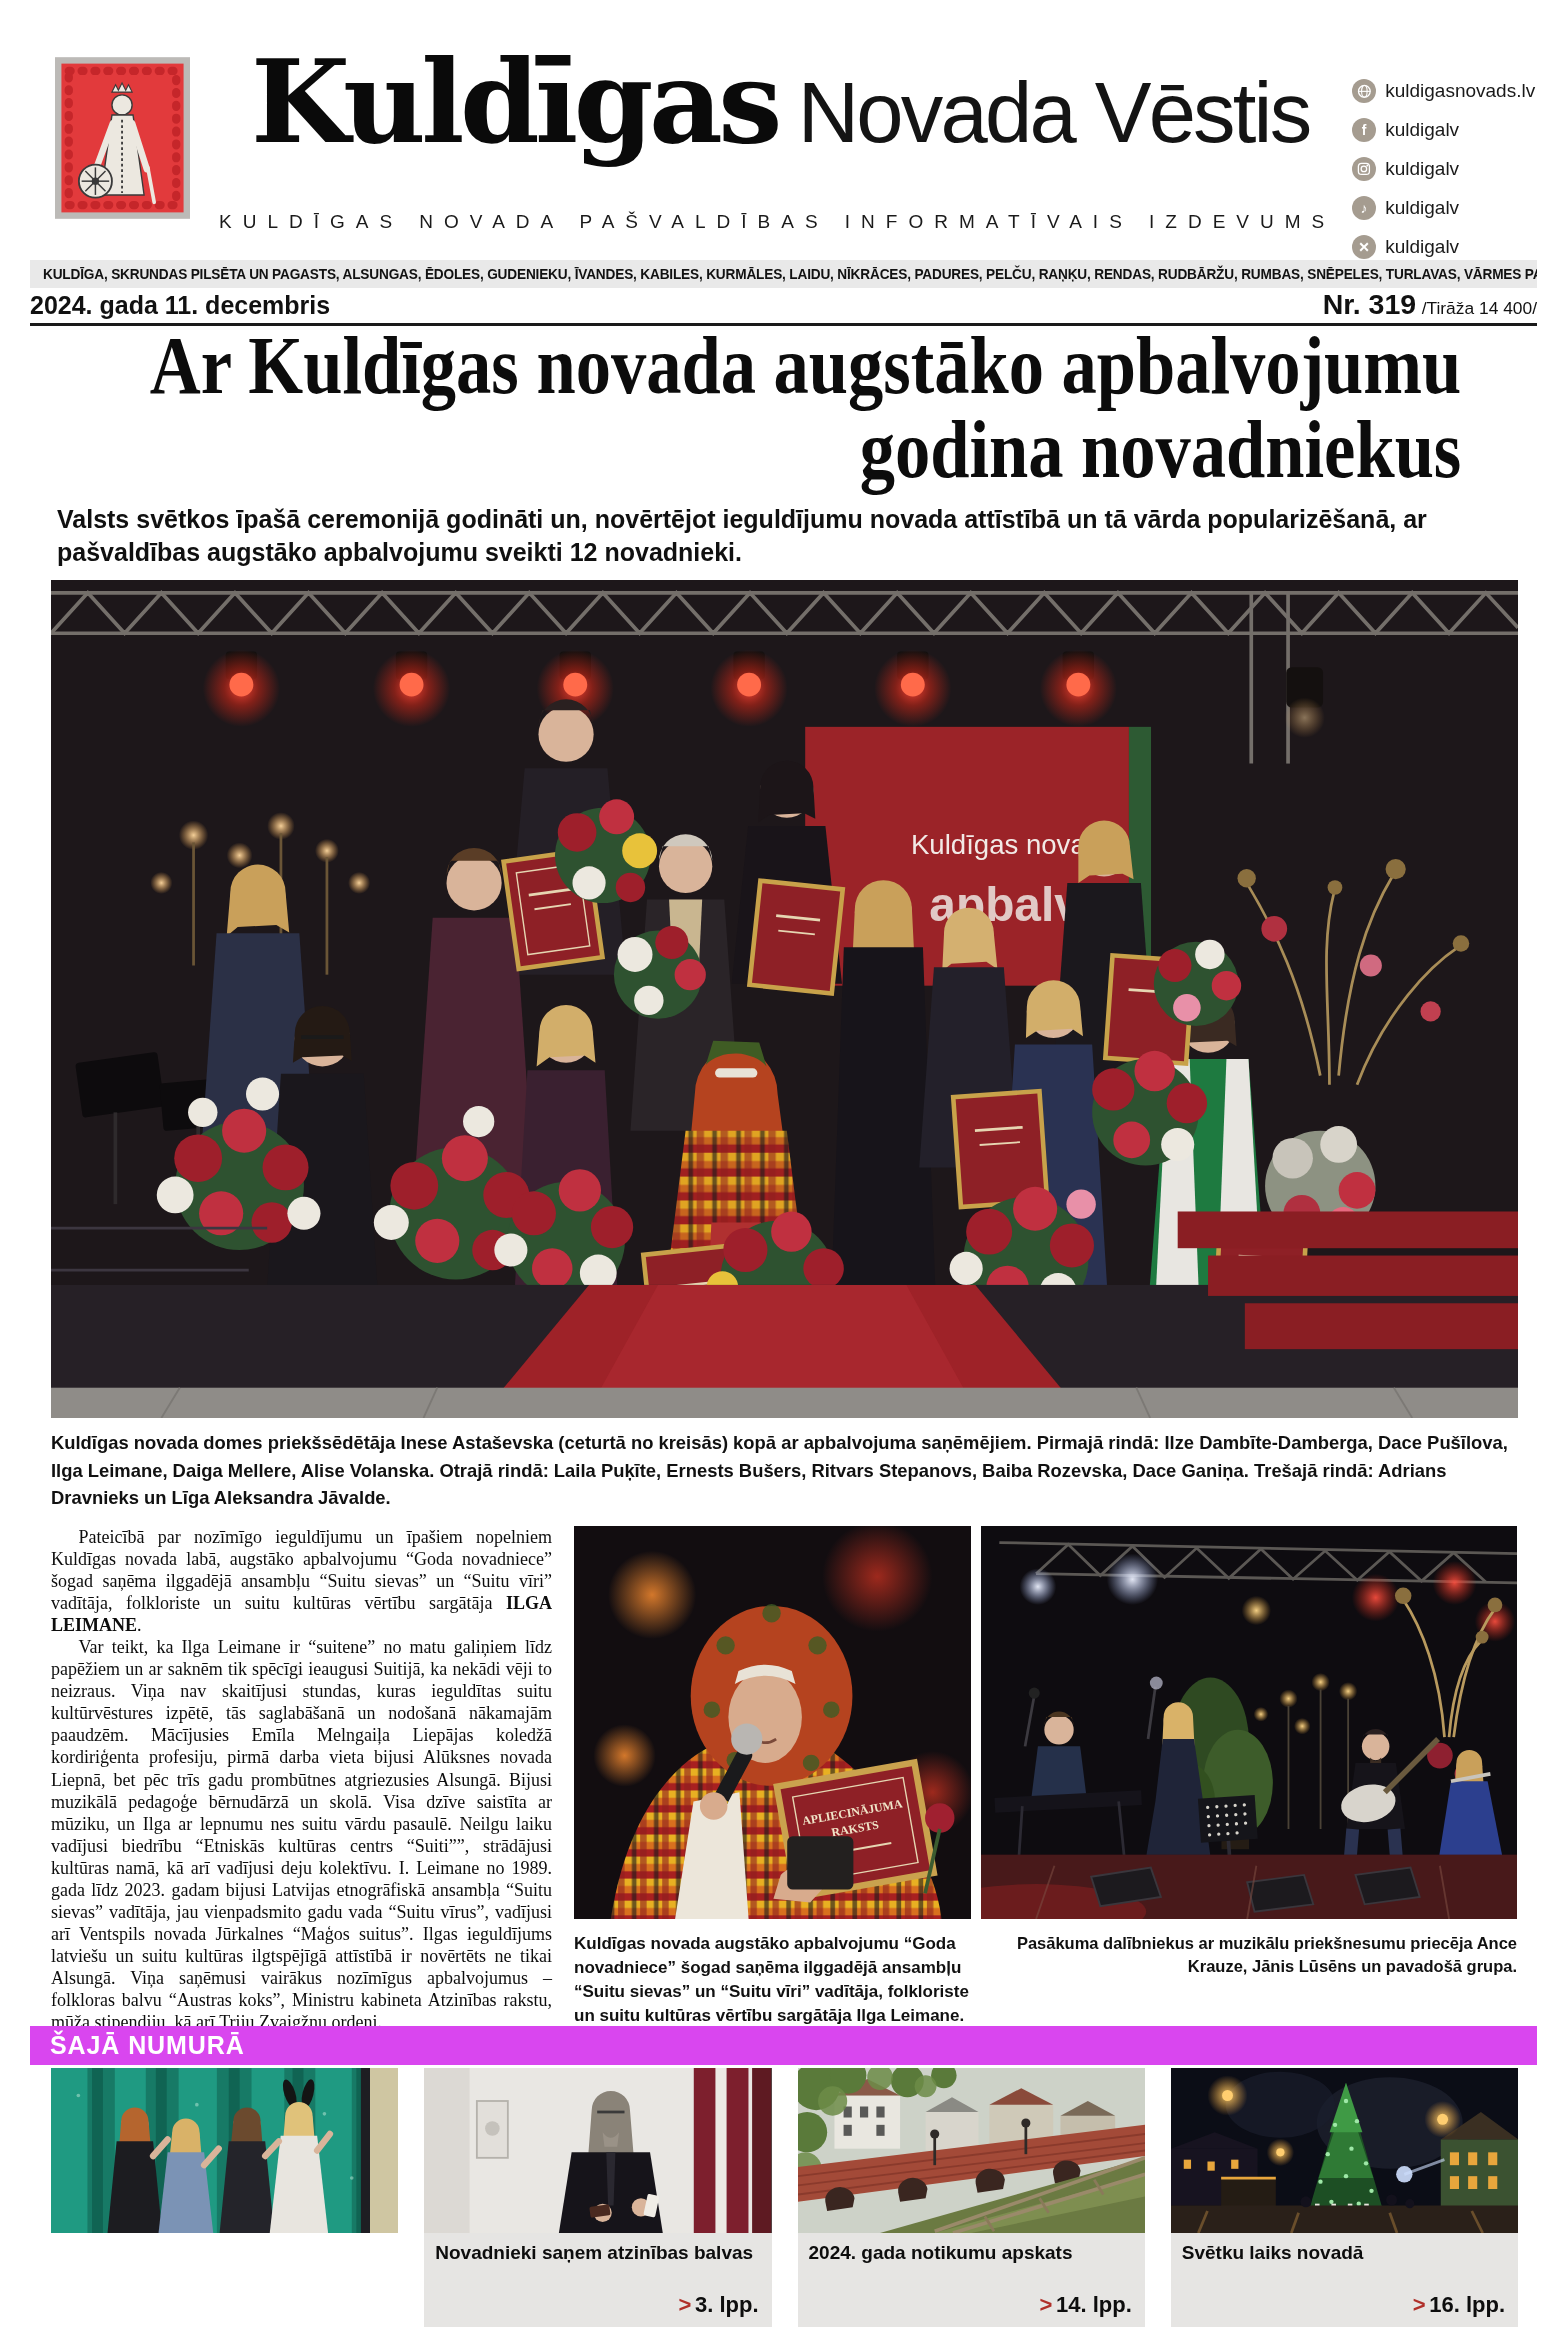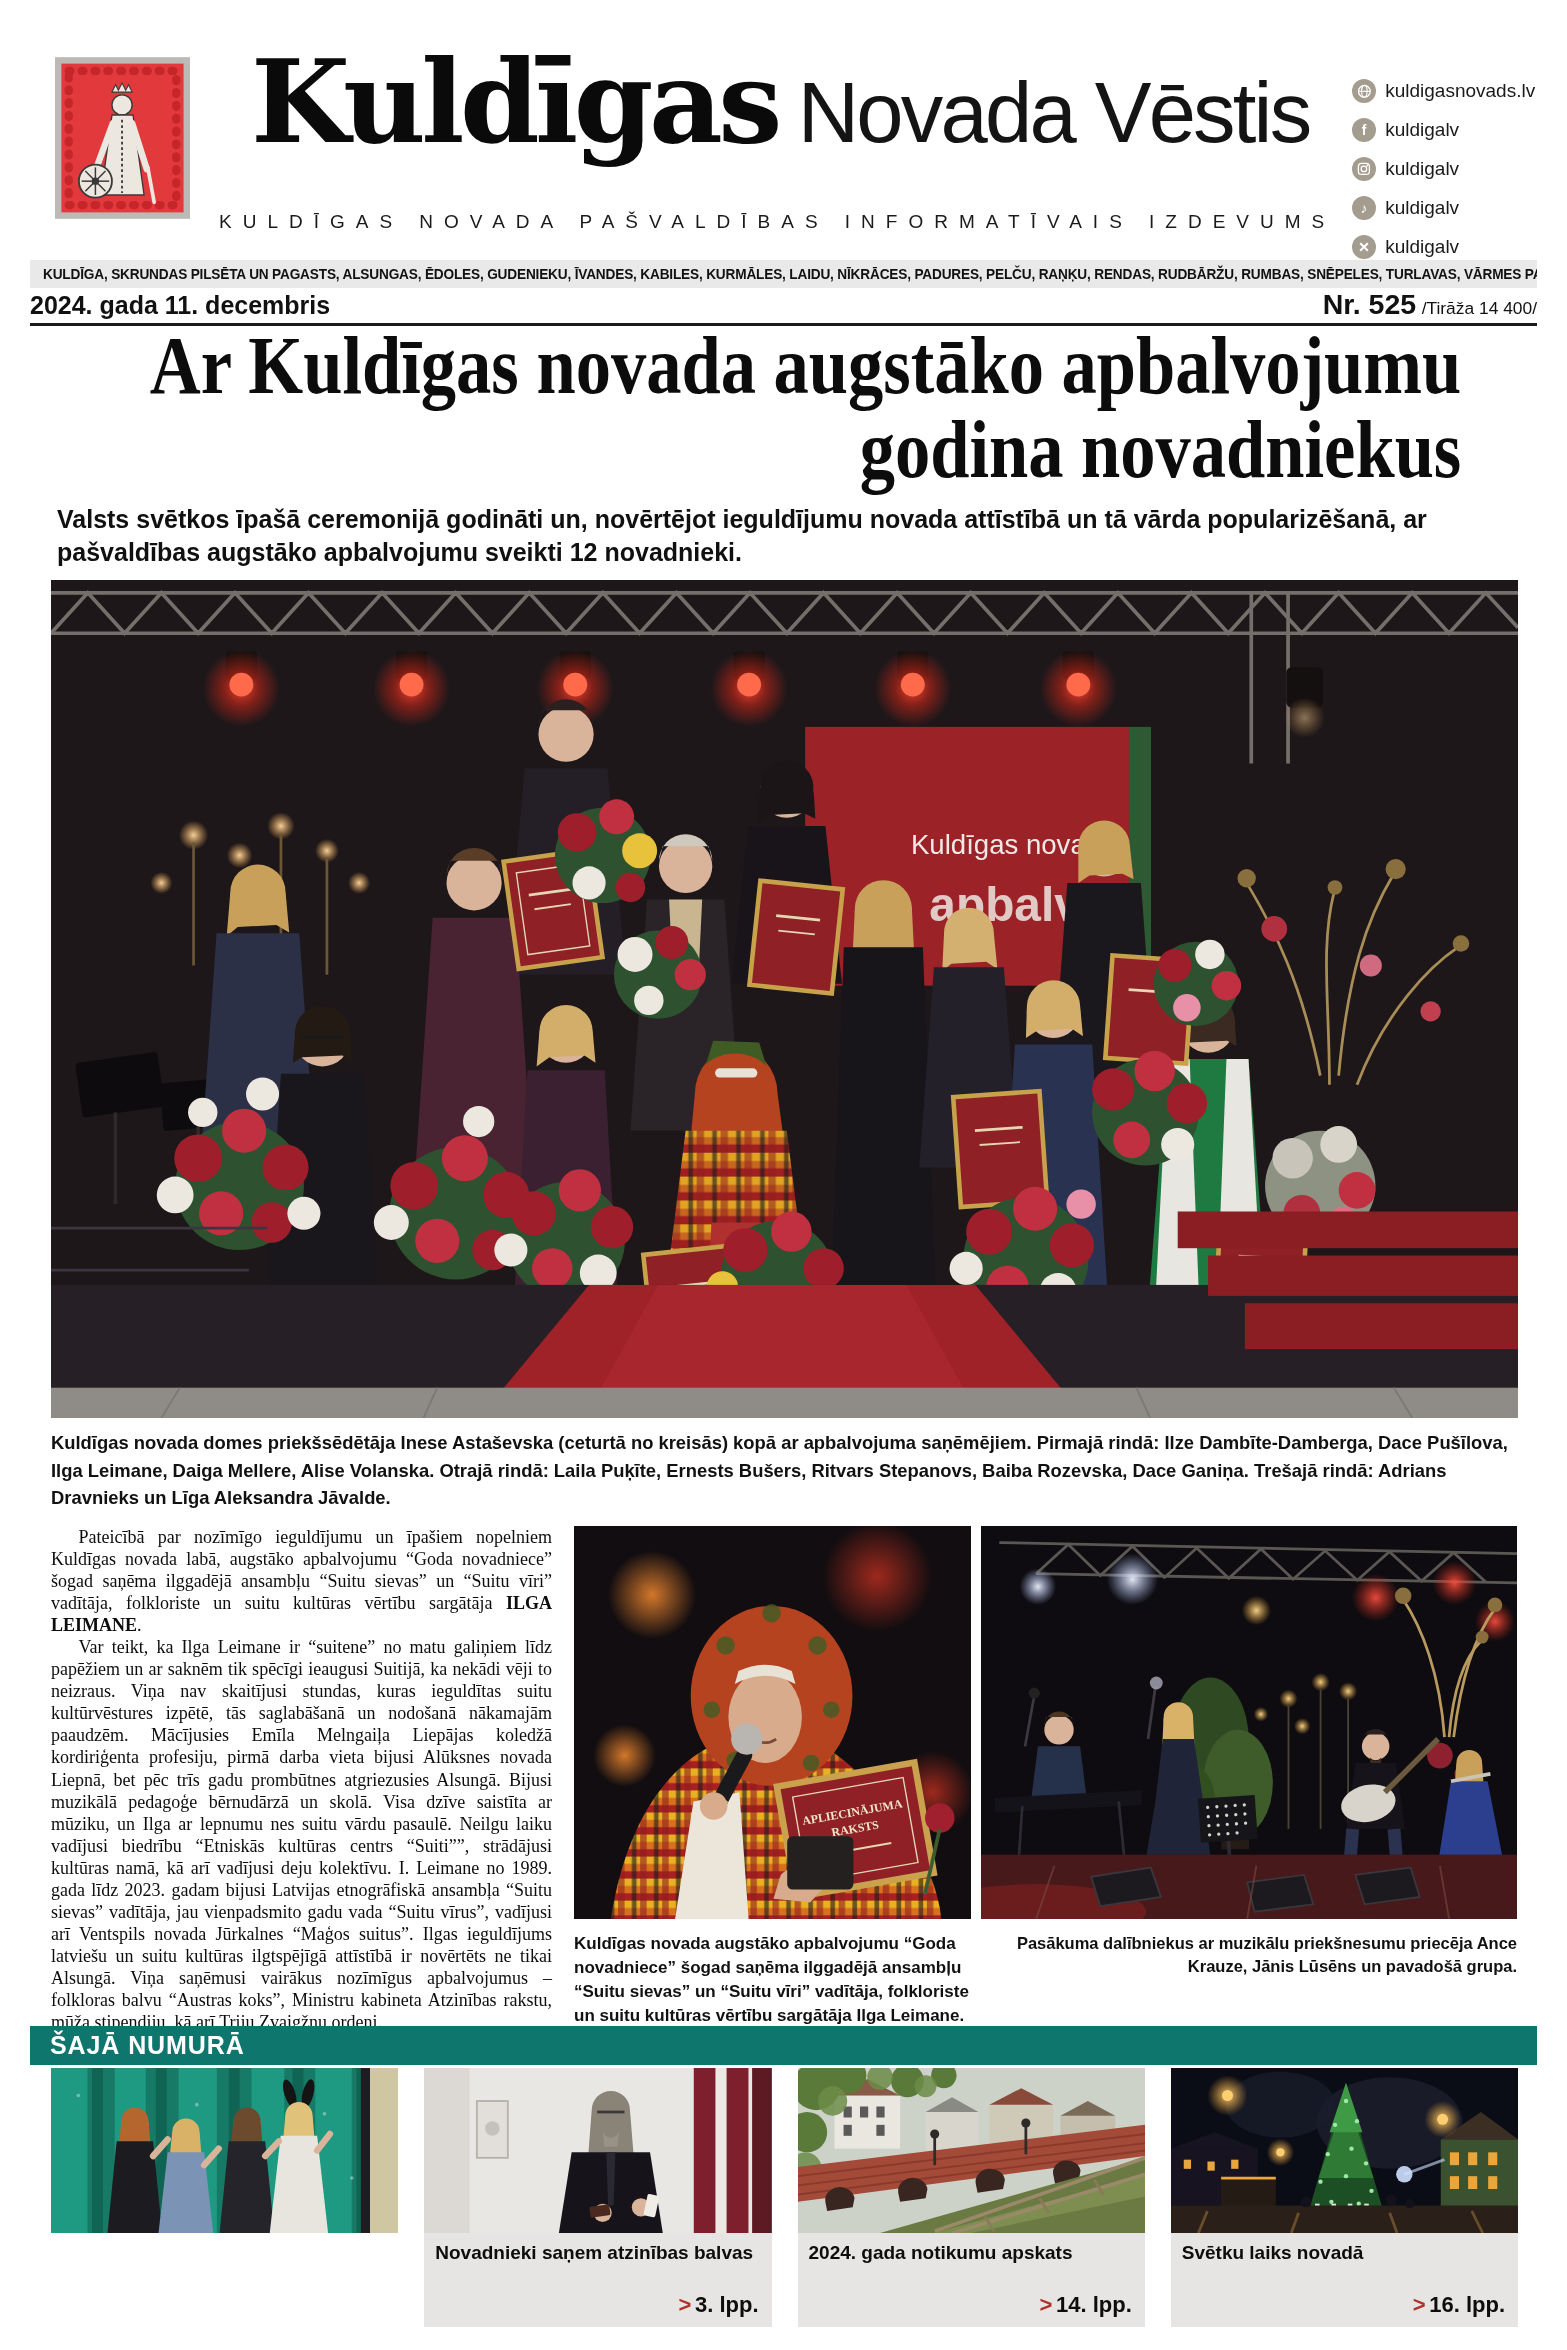--- a/index.html
+++ b/index.html
@@ -40,21 +40,21 @@
   .body-col { position:absolute; left:51px; top:1526px; width:501px; font-family:"Liberation Serif", serif; font-size:18px; line-height:1.225; text-align:justify; color:#0d0d0d; }
   .body-col p { text-indent:27.5px; }
   .continuation { font-family:"Liberation Sans", sans-serif; font-weight:bold; font-size:20px; text-align:right; margin-top:5.5px; }
 
   .photo-mid { position:absolute; left:574px; top:1526px; width:397px; height:393px; overflow:hidden; background:#120d10; }
   .photo-right { position:absolute; left:981px; top:1526px; width:536px; height:393px; overflow:hidden; background:#0e0c10; }
   .cap-mid { position:absolute; left:574px; top:1932px; width:397px; font-weight:bold; font-size:17px; line-height:1.42; }
   .cap-right { position:absolute; left:981px; top:1932px; width:536px; font-weight:bold; font-size:16.5px; line-height:1.42; text-align:right; }
 
   
-  .gold-bar { position:absolute; left:30px; top:2026px; width:1507px; height:39px; background:#0f766e; display:flex; align-items:center; padding-left:20px; }
+  .gold-bar { position:absolute; left:30px; top:2026px; width:1507px; height:39px; background:#d946ef; display:flex; align-items:center; padding-left:20px; }
   .gold-bar span { color:#fff; font-weight:bold; font-size:25px; letter-spacing:0.9px; }
   .teasers { position:absolute; left:51px; top:2068px; width:1467px; display:grid; grid-template-columns:repeat(4,1fr); column-gap:26px; }
   .teaser-img { height:165px; overflow:hidden; background:#222; }
   .teaser-cap { background:#e6e5e3; height:94px; padding:9.2px 13px 9.2px 11px; display:flex; flex-direction:column; justify-content:space-between; }
   .teaser-title { font-weight:bold; font-size:19px; line-height:1.2; color:#0d0d0d; }
   .teaser-page { align-self:flex-end; font-weight:bold; font-size:22px; color:#0d0d0d; }
   .teaser-page .chev { color:#b0302a; margin-right:3.7px; }
 
   svg { display:block; }
 </style>
@@ -124,21 +124,21 @@
       <span class="social-label">kuldigalv</span>
     </div>
   </div>
 
   <div class="regions">
     <span>KULDĪGA, SKRUNDAS PILSĒTA UN PAGASTS, ALSUNGAS, ĒDOLES, GUDENIEKU, ĪVANDES, KABILES, KURMĀLES, LAIDU, NĪKRĀCES, PADURES, PELČU, RAŅĶU, RENDAS, RUDBĀRŽU, RUMBAS, SNĒPELES, TURLAVAS, VĀRMES PAGASTS.</span>
   </div>
   <div class="issue-row">
     <span class="issue-date">2024. gada 11. decembris</span>
     <span class="issue-right">
-      <span class="issue-number">Nr. 525</span>
+      <span class="issue-number">Nr. 319</span>
       <span class="issue-tirage">/Tirāža 14 400/</span>
     </span>
   </div>
   <div class="rule"></div>
 
   <div class="headline">
     <div class="headline-inner">
       <div>Ar Kuldīgas novada augstāko apbalvojumu</div>
       <div>godina novadniekus</div>
     </div>

